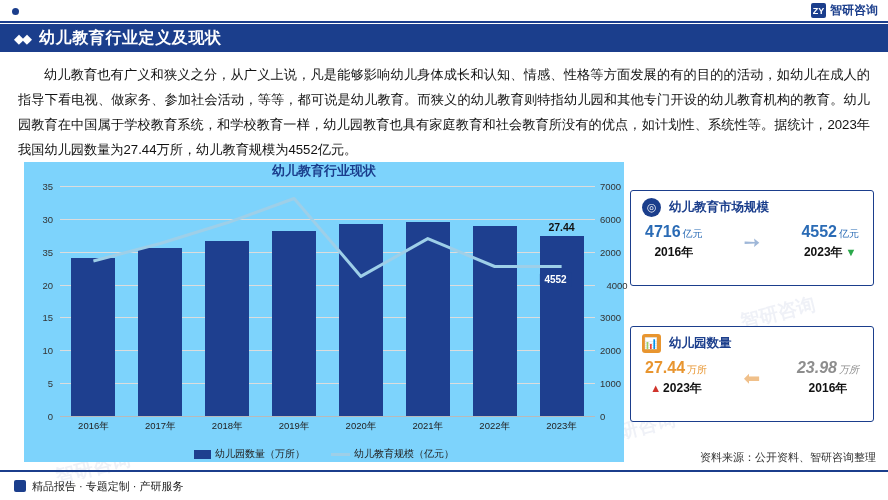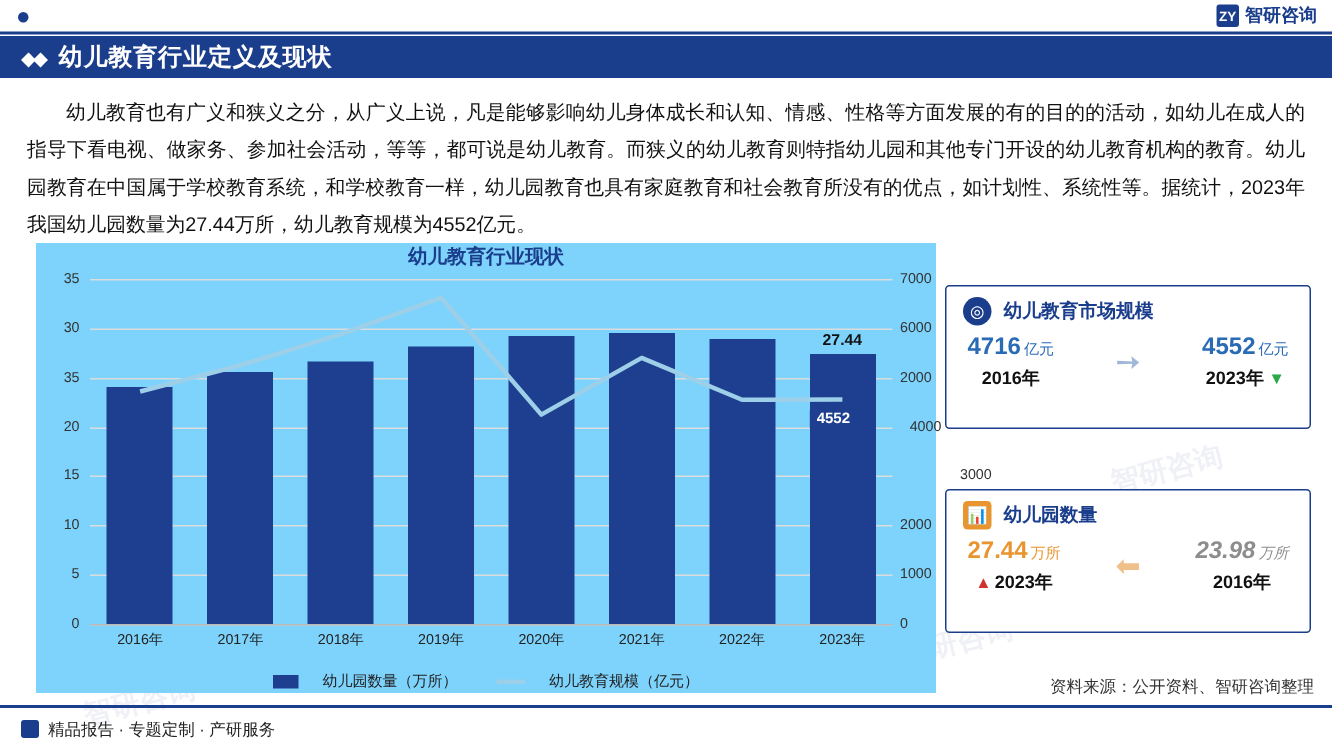--- a/index.html
+++ b/index.html
@@ -109,21 +109,21 @@
   }
   .dlabel.boxed {
     background: #1e3f8f; color: #ffffff; font-size: 10px; font-weight: bold;
     padding: 2px 5px; border-radius: 2px;
   }
   .legend {
     position: absolute; left: 0; top: 285px; width: 600px;
     display: flex; justify-content: center; align-items: center; gap: 26px;
     font-size: 10px; color: #222;
   }
-  .legend .item { display: flex; align-items: center; gap: 16px; }
+  .legend .item { display: flex; align-items: center; gap: 4px; }
   .legend .swatch-bar { width: 17px; height: 9px; background: #1e3f8f; }
   .legend .swatch-line { width: 19px; height: 3px; background: #9ecfe8; }
 
   
   .card {
     position: absolute; left: 630px; width: 244px;
     border: 1.4px solid #1b3e8c; border-radius: 3px; background: #fff;
   }
   .card.c1 { top: 190px; height: 96px; }
   .card.c2 { top: 326px; height: 96px; }
@@ -233,21 +233,21 @@
       <span style="top:98.5px;">20</span>
       <span style="top:65.7px;">35</span>
       <span style="top:32.8px;">30</span>
       <span style="top:0px;">35</span>
     </div>
 
     <div class="axis-right">
       <span style="top:230px;">0</span>
       <span style="top:197.1px;">1000</span>
       <span style="top:164.2px;">2000</span>
-      <span style="top:131.4px;margin-left:40px;">3000</span>
+      <span style="top:131.4px;">3000</span>
       <span style="top:98.5px;text-align:center;">4000</span>
       <span style="top:65.7px;">2000</span>
       <span style="top:32.8px;">6000</span>
       <span style="top:0px;">7000</span>
     </div>
 
     <div class="baseline"></div>
 
     <div class="bars" id="bars">
         <div class="barcol" style="left: 11.4375px; height: 157.583px; width: 44px;"></div>

